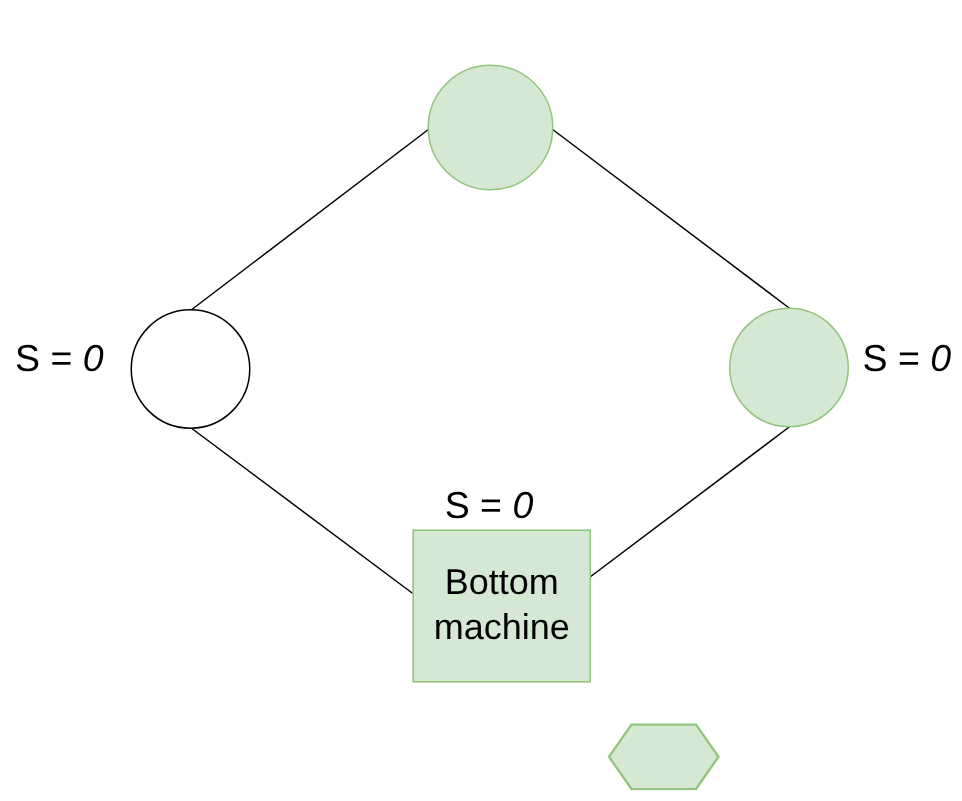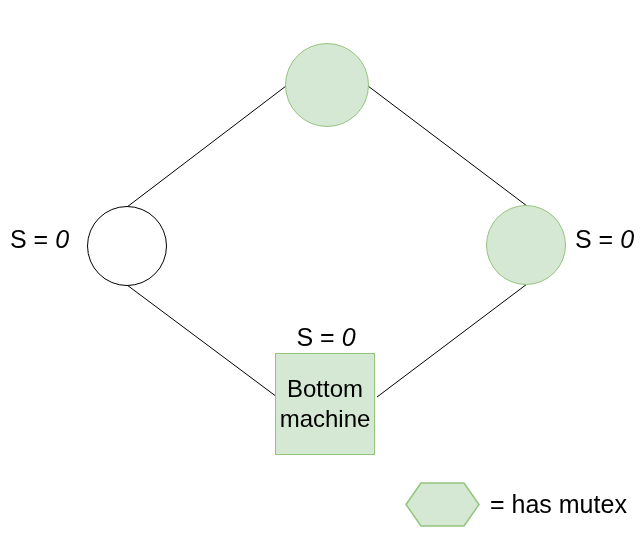--- a/index.html
+++ b/index.html
@@ -90,37 +90,36 @@
     <line class="edge" x1="127" y1="285" x2="277" y2="397"></line>
     <line class="edge" x1="527" y1="284" x2="377" y2="397"></line>
   </svg>
 
   <div class="node circle mutex" style="left:285px; top:43px; width:84px; height:84px;"></div>
 
   <div class="node circle plain" style="left:87px; top:206px; width:80px; height:80px;"></div>
 
   <div class="node circle mutex" style="left:486px; top:205px; width:80px; height:80px;"></div>
 
-  <div class="node rect mutex" style="left:275px; top:353px; width:100px; height:102px;">
+  <div class="node rect mutex" style="left:275px; top:353px; width:119px; height:102px;">
     <span>Bottom machine</span>
   </div>
 
 
   <div class="slabel" style="left:10px; top:224px;">
     <span>S = </span><span class="val">0</span>
   </div>
 
   <div class="slabel" style="left:575px; top:224px;">
     <span>S = </span><span class="val">0</span>
   </div>
 
   <div class="slabel centered" style="left:326px; top:322px;">
     <span>S = </span><span class="val">0</span>
   </div>
 
   <div class="legend">
     <svg width="75" height="45" viewBox="0 0 75 45">
       <polygon class="hex" points="1,22.5 16,1 59,1 74,22.5 59,44 16,44"></polygon>
     </svg>
-    <span class="legend-text">= has mutex</span>
   </div>
 
 </div>
 
 </body></html>

